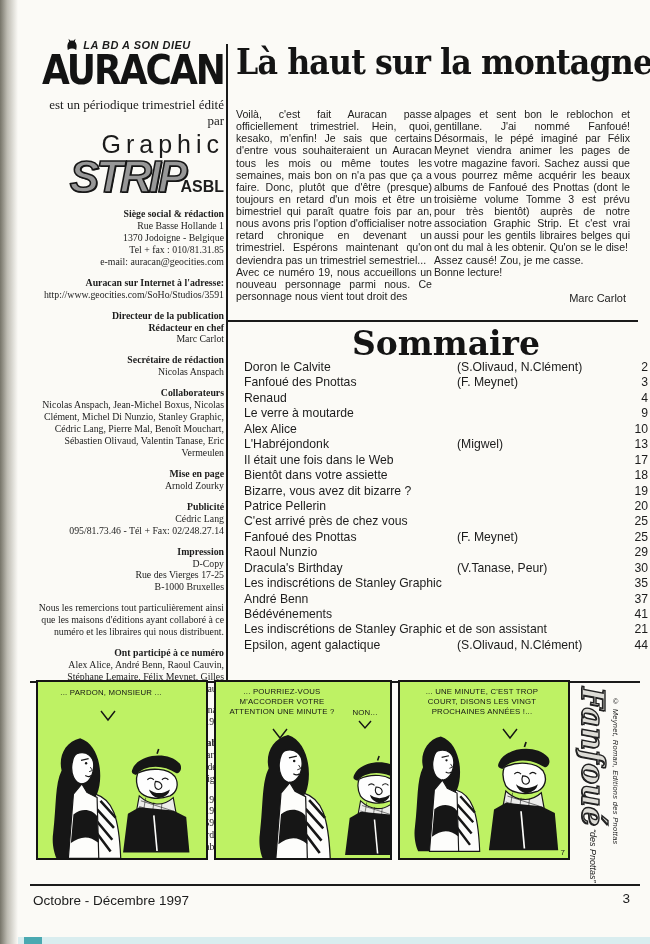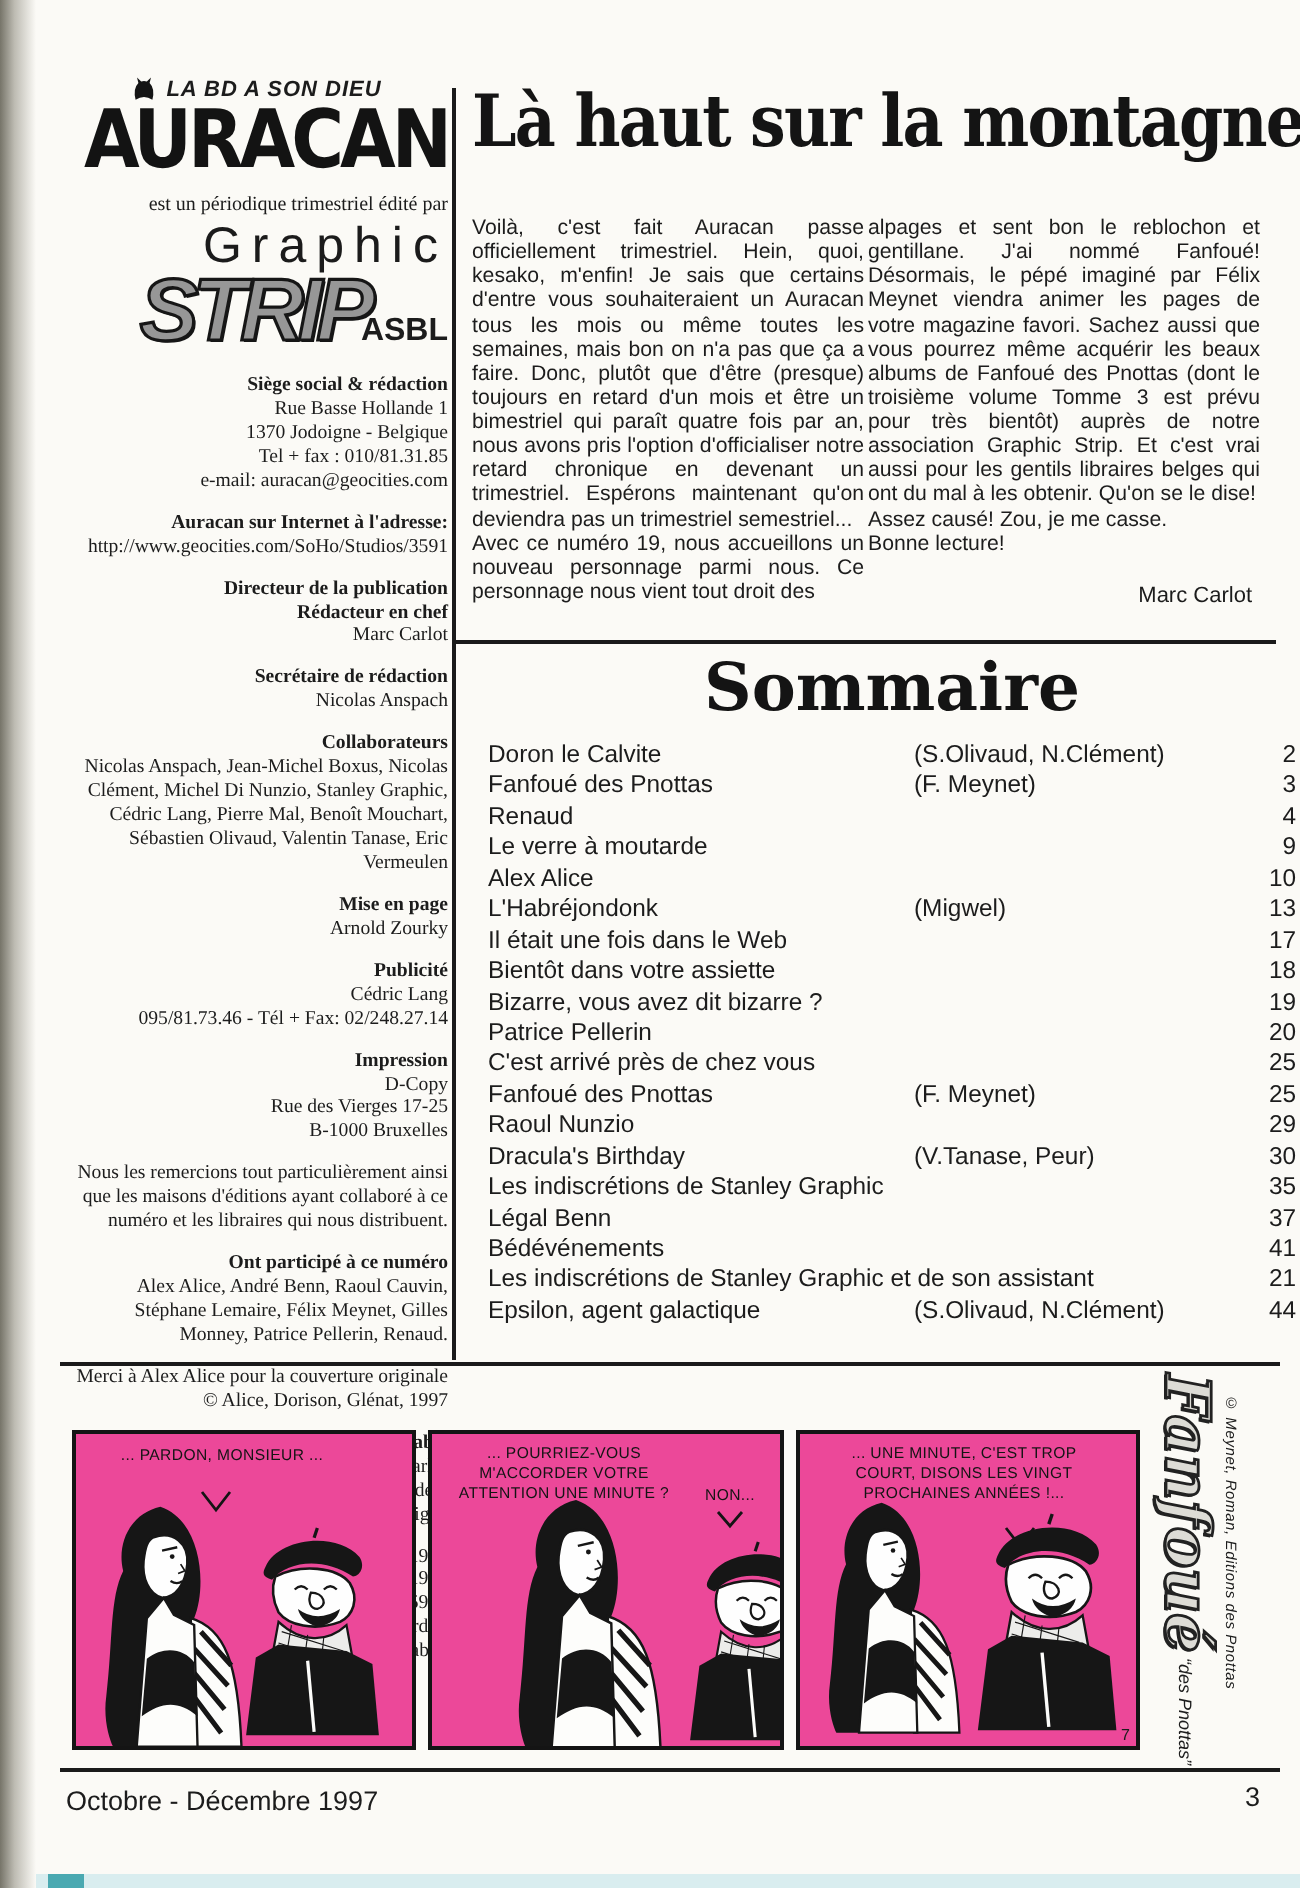--- a/index.html
+++ b/index.html
@@ -14,21 +14,21 @@
   .edge-bottom{position:absolute;left:18px;right:0;bottom:0;height:7px;background:#d9edef;}
   .edge-bottom-dark{position:absolute;left:24px;bottom:0;width:18px;height:7px;background:#4aa9b1;}
 
   
   .sidebar{position:absolute;left:32px;top:38px;width:192px;text-align:right;}
   .tagline-row{display:flex;align-items:center;justify-content:center;gap:4px;}
   .devil{width:14px;height:14px;}
   .tagline{font-style:italic;font-weight:bold;font-size:11px;letter-spacing:.5px;}
   .auracan{font-family:"DejaVu Sans",sans-serif;font-weight:bold;font-size:36px;
     letter-spacing:-2px;line-height:1;transform:scaleY(1.12);margin-top:1px;color:#131313;}
-  .intro{font-family:"Liberation Serif",serif;font-size:10px;margin-top:8px;}
+  .intro{font-family:"Liberation Serif",serif;font-size:13px;margin-top:8px;}
   .gs-logo{margin-top:3px;line-height:1;}
   .gs-graphic{font-size:25px;letter-spacing:5px;color:#1b1b1b;}
   .gs-strip-row{margin-top:-2px;white-space:nowrap;}
   .gs-strip{font-style:italic;font-weight:bold;font-size:44px;letter-spacing:-3px;
     color:#979797;-webkit-text-stroke:1.6px #161616;text-shadow:1px 1px 0 #161616;}
   .gs-asbl{font-size:16px;font-weight:bold;margin-left:-4px;}
   .blk{margin-top:9px;font-family:"Liberation Serif",serif;font-size:9.8px;line-height:1.22;}
   .blk-h{font-weight:bold;}
   .blk-l{overflow-wrap:anywhere;}
 
@@ -41,31 +41,31 @@
   .cols{display:flex;gap:2px;margin-top:26px;height:212px;overflow:hidden;}
   .col{width:196px;font-size:10.6px;line-height:1.145;text-align:justify;}
   .col p{margin:0;}
   .signature{text-align:right;margin-top:14px;padding-right:4px;font-size:11px;}
 
   
   .rule-sommaire{position:absolute;left:228px;top:320px;width:410px;height:2px;background:#1a1a1a;}
   .sommaire{position:absolute;left:244px;top:327px;width:404px;}
   .som-heading{font-family:"DejaVu Serif",serif;font-weight:bold;font-size:33px;
     text-align:center;margin:0;line-height:1;color:#141414;}
-  .som-list{margin-top:10px;}
+  .som-list{}
   .som-row{position:relative;display:flex;align-items:baseline;height:15.45px;font-size:12.2px;}
   .som-title{white-space:nowrap;}
   .som-author{position:absolute;left:213px;white-space:nowrap;}
   .som-page{margin-left:auto;text-align:right;min-width:26px;}
 
   
   .comic-rule-top{position:absolute;left:30px;top:681px;width:610px;height:2px;background:#1a1a1a;}
   .comic-rule-bottom{position:absolute;left:30px;top:884px;width:610px;height:2px;background:#1a1a1a;}
-  .panel{position:absolute;top:715px;height:160px;border:2.5px solid #141414;
-    background:#ec4899;overflow:hidden;box-sizing:border-box;}
+  .panel{position:absolute;top:680px;height:180px;border:2.5px solid #141414;
+    background:#bef264;overflow:hidden;box-sizing:border-box;}
   .panel-1{left:36px;width:172px;}
   .panel-2{left:214px;width:178px;}
   .panel-3{left:398px;width:172px;}
   .bubble{position:absolute;font-size:7.8px;line-height:1.3;letter-spacing:.2px;
     text-align:center;color:#141414;}
   .tail{position:absolute;}
   .panel-art{position:absolute;left:0;bottom:-2px;width:100%;height:132px;}
   .corner-mark{position:absolute;right:3px;bottom:1px;font-size:8px;}
 
   .fanfoue{position:absolute;left:577px;top:687px;width:64px;height:196px;display:flex;}
@@ -294,21 +294,21 @@
         <span class="som-title">Dracula's Birthday</span>
         <span class="som-author">(V.Tanase, Peur)</span>
         <span class="som-page">30</span>
       </div>
       <div class="som-row">
         <span class="som-title">Les indiscrétions de Stanley Graphic</span>
         <span class="som-author"></span>
         <span class="som-page">35</span>
       </div>
       <div class="som-row">
-        <span class="som-title">Légal Benn</span>
+        <span class="som-title">André Benn</span>
         <span class="som-author"></span>
         <span class="som-page">37</span>
       </div>
       <div class="som-row">
         <span class="som-title">Bédévénements</span>
         <span class="som-author"></span>
         <span class="som-page">41</span>
       </div>
       <div class="som-row">
         <span class="som-title">Les indiscrétions de Stanley Graphic et de son assistant</span>

